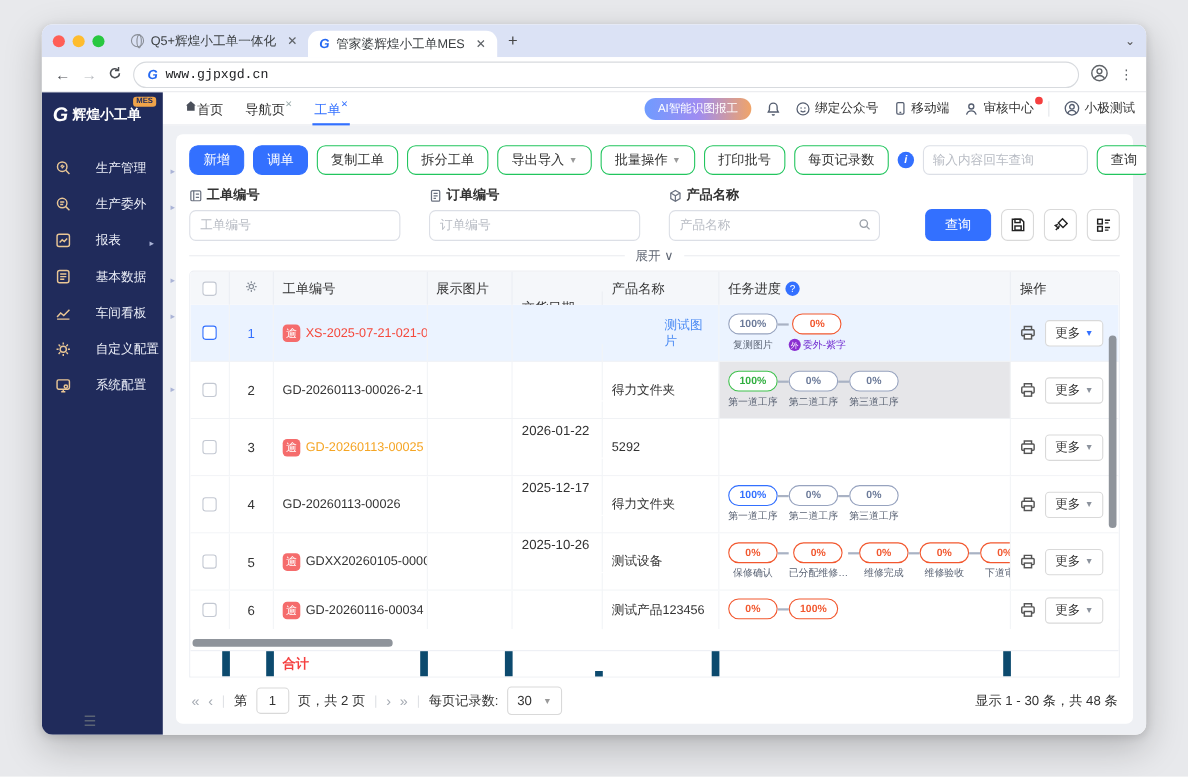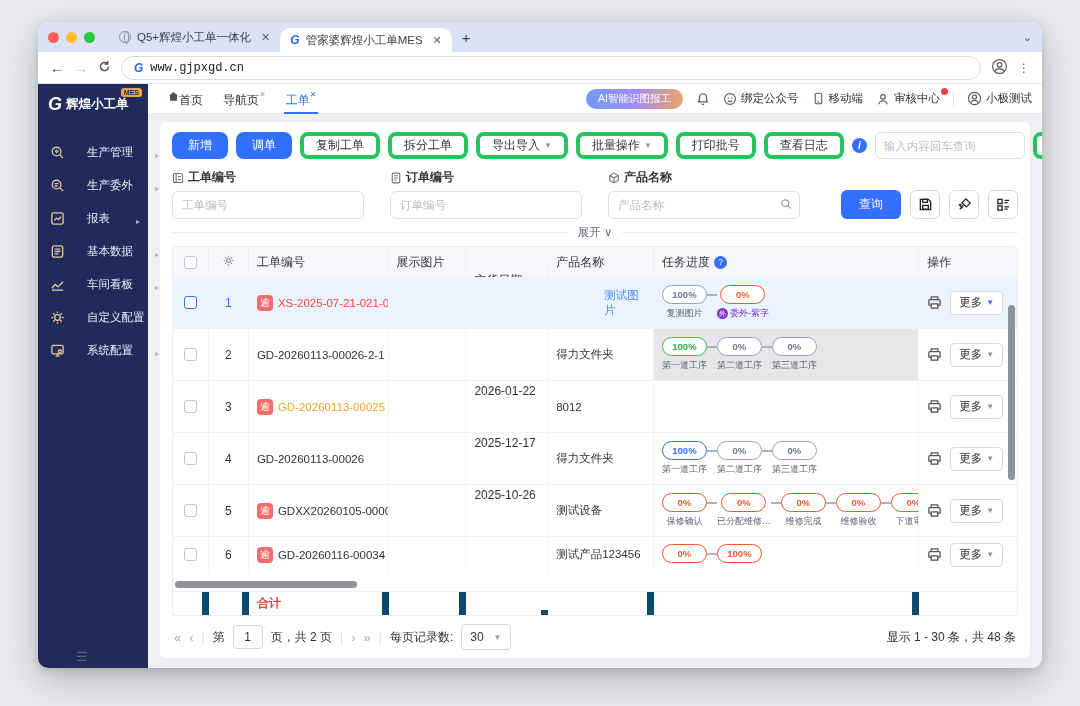--- a/index.html
+++ b/index.html
@@ -53,21 +53,21 @@
   .tr-item { display:flex; align-items:center; gap:4px; color:#333; font-size:11.5px; cursor:pointer; position:relative; white-space:nowrap; }
   .tr-item svg { color:#555e70; }
   .red-dot { position:absolute; top:-3px; right:-8px; width:7px; height:7px; border-radius:50%; background:#f53f3f; }
   .tr-sep { width:1px; height:14px; background:#e3e5ea; }
 
   .content { flex:1; padding:8px 12px 10px; position:relative; }
   .card { background:#fff; border-radius:6px; height:100%; padding:10px 12px 8px; display:flex; flex-direction:column; }
 
   
   .toolbar { display:flex; align-items:center; gap:8px; margin-bottom:10px; }
-  .btn { height:27px; border-radius:8px; border:4px solid #22c55e; background:#fff; color:#333; font-size:12px; padding:0 12px; display:inline-flex; align-items:center; gap:4px; cursor:pointer; font-family:inherit; white-space:nowrap; }
+  .btn { height:27px; border-radius:8px; border:1px solid #22c55e; background:#fff; color:#333; font-size:12px; padding:0 12px; display:inline-flex; align-items:center; gap:4px; cursor:pointer; font-family:inherit; white-space:nowrap; }
   .btn.primary { background:#3370ff; border-color:#3370ff; color:#fff; }
   .caret { font-size:8px; color:#999; }
   .tb-right { margin-left:auto; display:flex; align-items:center; gap:8px; }
   .info-circle { width:15px; height:15px; border-radius:50%; background:#3370ff; color:#fff; font-size:10px; display:flex; align-items:center; justify-content:center; font-style:italic; font-weight:bold; }
   .quick-input { width:150px; height:27px; border:1px solid #dcdfe6; border-radius:6px; padding:0 8px; font-size:11.5px; font-family:inherit; color:#333; }
   .quick-input::placeholder { color:#b8bcc4; }
 
   
   .filters { display:flex; align-items:flex-end; gap:26px; margin-bottom:4px; }
   .fgroup { display:flex; flex-direction:column; gap:5px; }
@@ -323,21 +323,21 @@
             <button class="btn">拆分工单</button>
             <button class="btn">
                 <span>导出导入</span>
                 <span class="caret">▼</span>
               </button>
             <button class="btn">
                 <span>批量操作</span>
                 <span class="caret">▼</span>
               </button>
             <button class="btn">打印批号</button>
-            <button class="btn">查看日志</button>
+            <button class="btn">每页记录数</button>
             <div class="tb-right">
               <span class="info-circle">i</span>
               <input class="quick-input" placeholder="输入内容回车查询" style="">
               <button class="btn">查询</button>
             </div>
           </div>
 
           <div class="filters">
             <div class="fgroup">
               <span class="flabel">
@@ -540,21 +540,21 @@
                   </div>
     <div class="cell c-order">
       <span class="overdue-badge">逾</span>
       <span class="order-no oc-orange">GD-20260113-00025</span>
     </div>
     <div class="cell c-image"></div>
     <div class="cell c-date">
                     <span>2025-12-17</span>
                   </div>
     <div class="cell c-product">
-                    <span>8012</span>
+                    <span>5292</span>
                   </div>
     <div class="cell c-progress">
                     <div class="steps"></div>
                   </div>
     <div class="cell c-ops">
       <span class="printer-ic">
                       <svg width="15" height="15" viewBox="0 0 16 16" fill="none" stroke="currentColor" stroke-width="1.4">
                         <path d="M4.5 5V2h7v3"></path>
                         <rect x="2" y="5" width="12" height="6" rx="1"></rect>
                         <rect x="4.5" y="9.5" width="7" height="4.5" fill="#fff"></rect>

